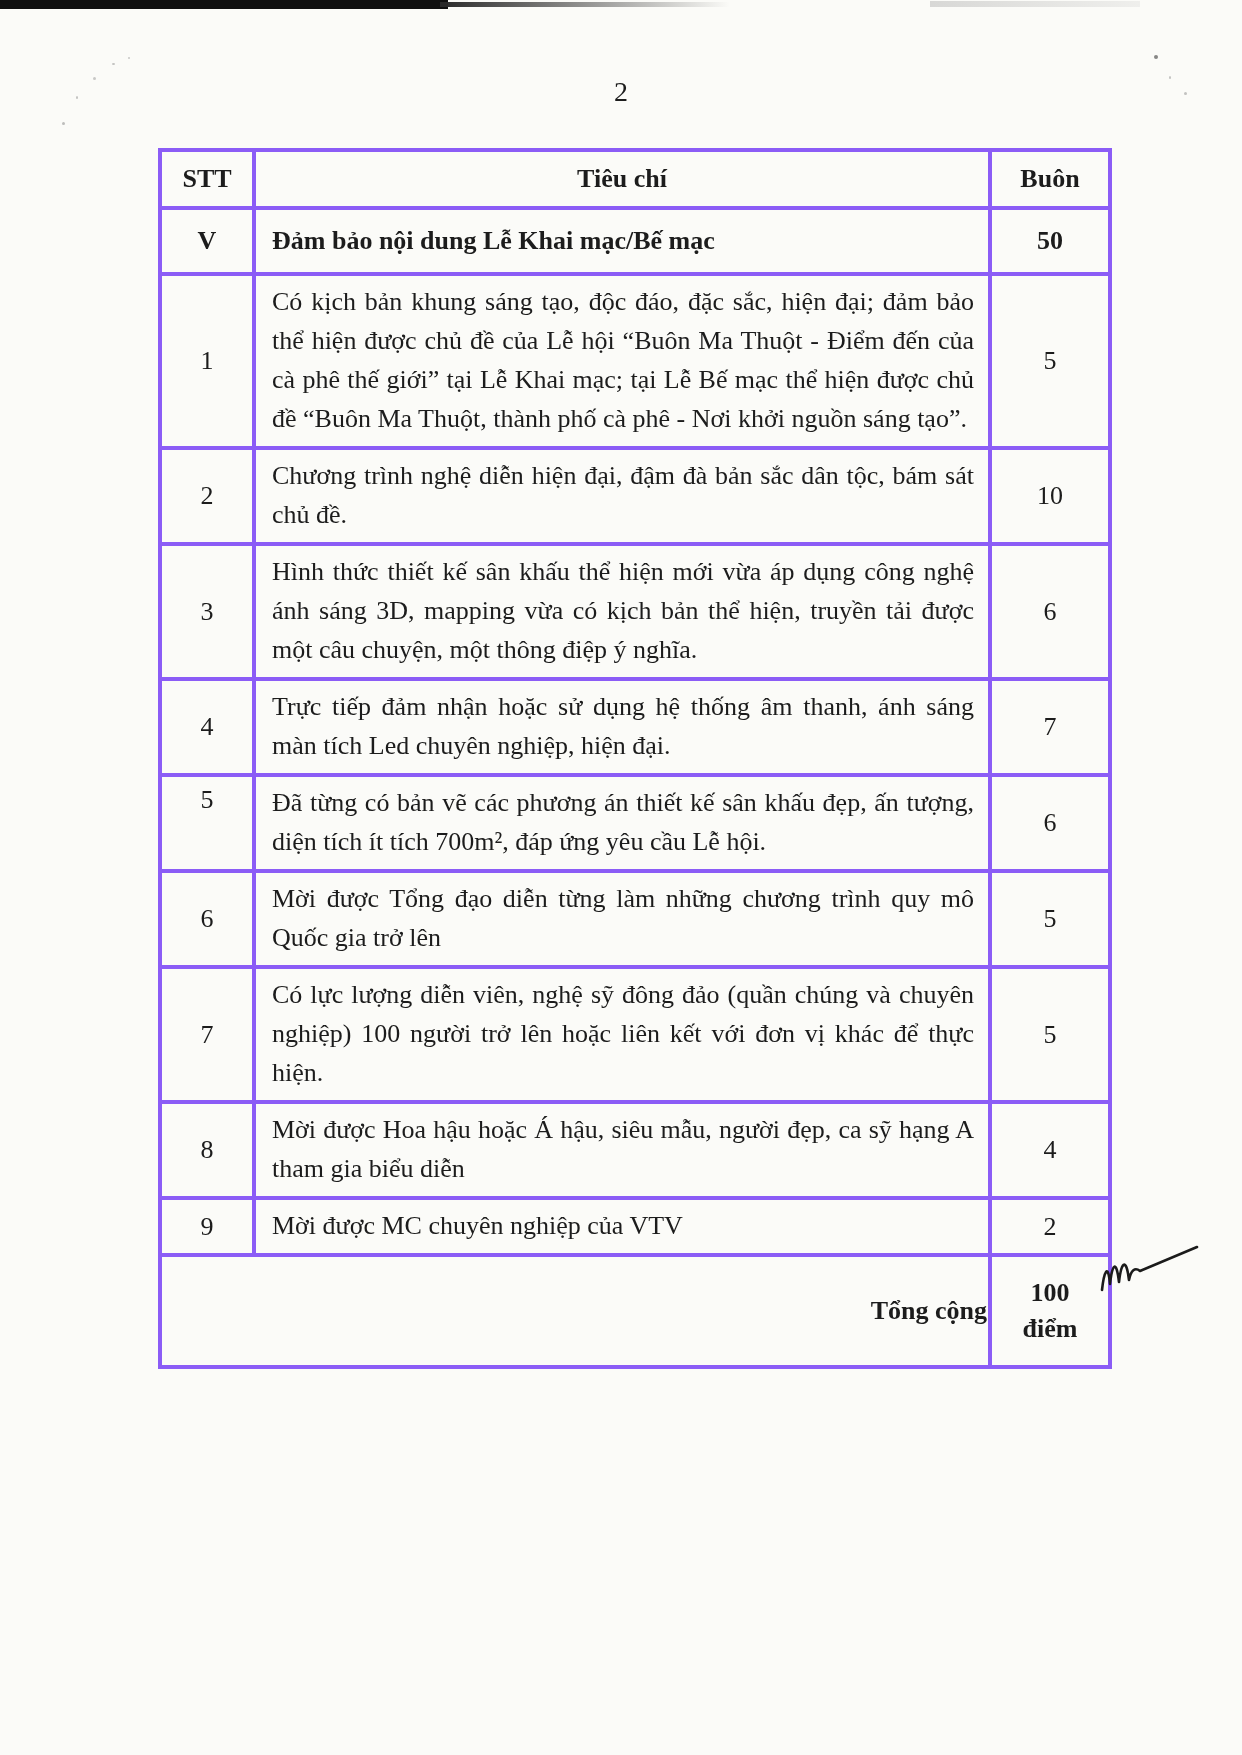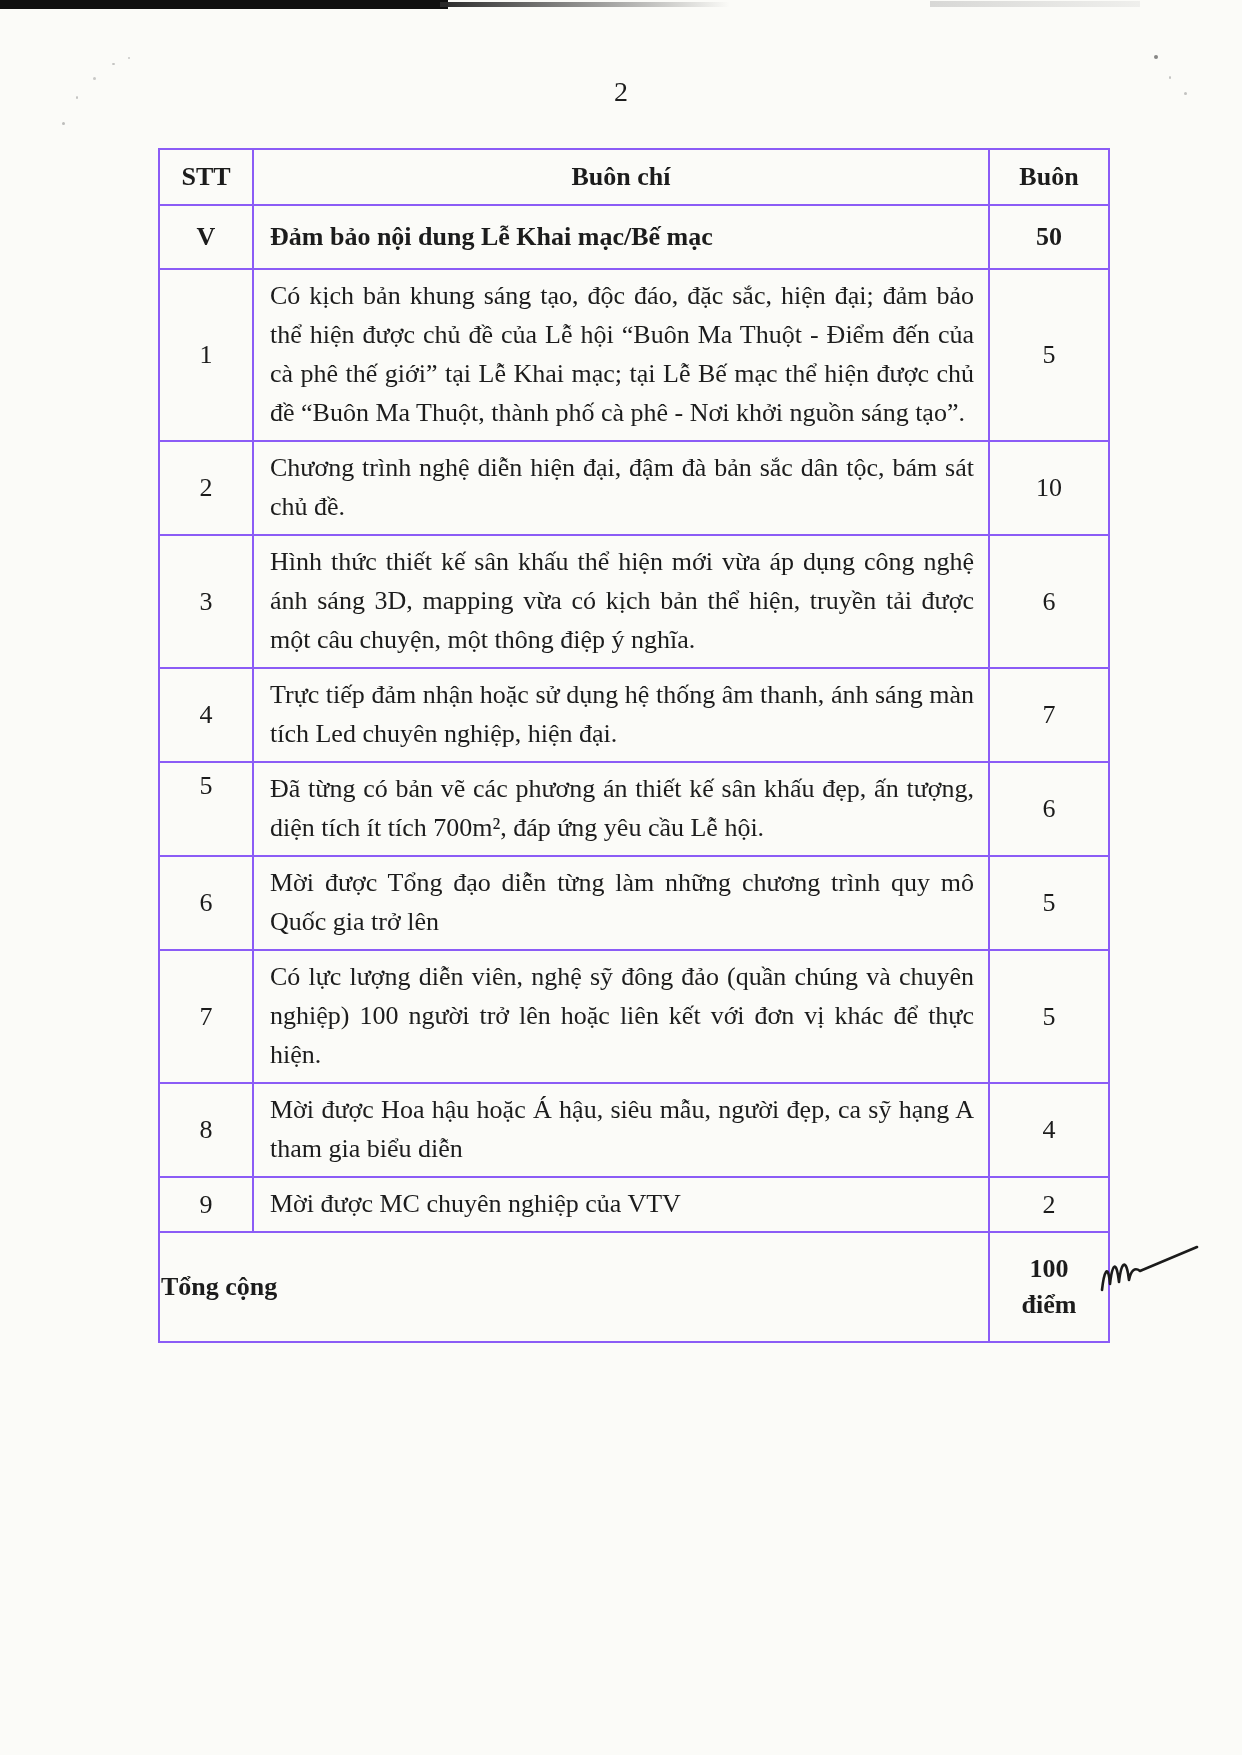--- a/index.html
+++ b/index.html
@@ -46,41 +46,41 @@
   }
 
   
   table.doc-table {
     position: absolute; left: 158px; top: 148px;
     width: 950px;
     border-collapse: collapse;
     table-layout: fixed;
   }
   .doc-table td, .doc-table th {
-    border: 2px solid #8b5cf6;
+    border: 4px solid #8b5cf6;
     font-size: 26px;
     vertical-align: middle;
   }
   .doc-table th { font-weight: bold; text-align: center; }
   col.c-stt { width: 94px; }
   col.c-crit { width: 736px; }
   col.c-pts { width: 120px; }
 
   th.h-cell { height: 52px; }
   td.stt, td.pts { text-align: center; }
   td.stt.top { vertical-align: top; padding-top: 8px; }
   td.crit {
     text-align: justify;
     line-height: 39px;
     padding: 6px 14px 8px 16px;
     margin-left: 39px;
   }
   tr.section-row td { font-weight: bold; height: 48px; }
   tr.section-row td.crit { text-align: left; }
-  td.total-label { font-weight: bold; text-align: left; height: 80px; }
+  td.total-label { font-weight: bold; text-align: right; height: 80px; }
   td.total-pts { font-weight: bold; text-align: center; line-height: 36px; padding: 18px 10px; }
 
   
   .squiggle {
     position: absolute; left: 1095px; top: 1238px;
     width: 110px; height: 58px;
   }
 </style>
 </head>
 <body>
@@ -101,21 +101,21 @@
 
 <table class="doc-table">
   <colgroup>
     <col class="c-stt">
       <col class="c-crit">
       <col class="c-pts">
   </colgroup>
   <tbody>
     <tr>
       <th class="h-cell">STT</th>
-      <th class="h-cell">Buôn chí</th>
+      <th class="h-cell">Tiêu chí</th>
       <th class="h-cell">Buôn</th>
     </tr>
     <tr class="section-row">
       <td class="stt">V</td>
       <td class="crit">Đảm bảo nội dung Lễ Khai mạc/Bế mạc</td>
       <td class="pts">50</td>
     </tr>
     <tr>
       <td class="stt">1</td>
       <td class="crit">Có kịch bản khung sáng tạo, độc đáo, đặc sắc, hiện đại; đảm bảo thể hiện được chủ đề  của Lễ hội “Buôn Ma Thuột - Điểm đến của cà phê thế giới” tại Lễ Khai mạc; tại Lễ Bế mạc thể hiện được chủ đề “Buôn Ma Thuột, thành phố cà phê - Nơi khởi nguồn sáng tạo”.</td>

